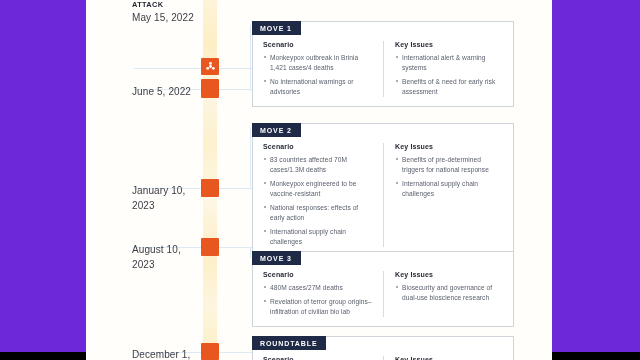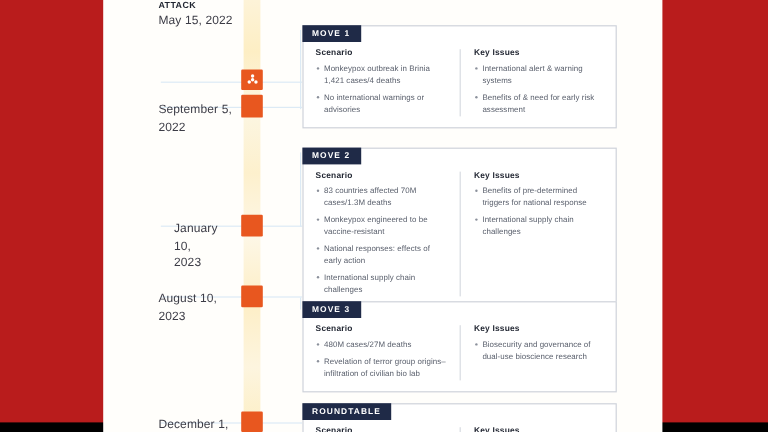--- a/index.html
+++ b/index.html
@@ -2,21 +2,21 @@
 <html><head>
 <meta charset="utf-8">
 <style>
   * { box-sizing: border-box; margin: 0; padding: 0; }
   html, body {
     width: 640px; height: 360px;
     background: #000;
     font-family: "Liberation Sans", sans-serif;
     overflow: hidden;
   }
-  #stage { position: relative; width: 640px; height: 352px; background: #b91c1c; }
+  #stage { position: relative; width: 640px; height: 352px; background: #6d28d9; }
 
   
   #page {
     position: absolute; left: 86px; top: 0; width: 466px; height: 360px;
     background: #fffefb;
     overflow: hidden;
   }
 
   
   #spine {
@@ -111,25 +111,25 @@
     <div class="conn-v" style="left:164px; top:248px; width:1px; height:10px;"></div>
 
     <div id="spine"></div>
 
     <div class="label-col">
       <div class="tl-label attack-title" style="top:0; position:relative;">ATTACK</div>
       <div class="tl-label" style="position:relative;">May 15, 2022</div>
     </div>
 
     <div class="label-col" style="top:85px;">
-      <div class="tl-label" style="position:relative;">September 5, 2022</div>
+      <div class="tl-label" style="position:relative;">June 5, 2022</div>
     </div>
 
     <div class="label-col" style="top:184px;">
-      <div class="tl-label" style="position:relative;margin-left:13px;">January 10,
+      <div class="tl-label" style="position:relative;">January 10,
 2023</div>
     </div>
 
     <div class="label-col" style="top:243px;">
       <div class="tl-label" style="position:relative;">August 10, 2023</div>
     </div>
 
     <div class="label-col" style="top:348px;">
       <div class="tl-label" style="position:relative;">December 1,</div>
     </div>

